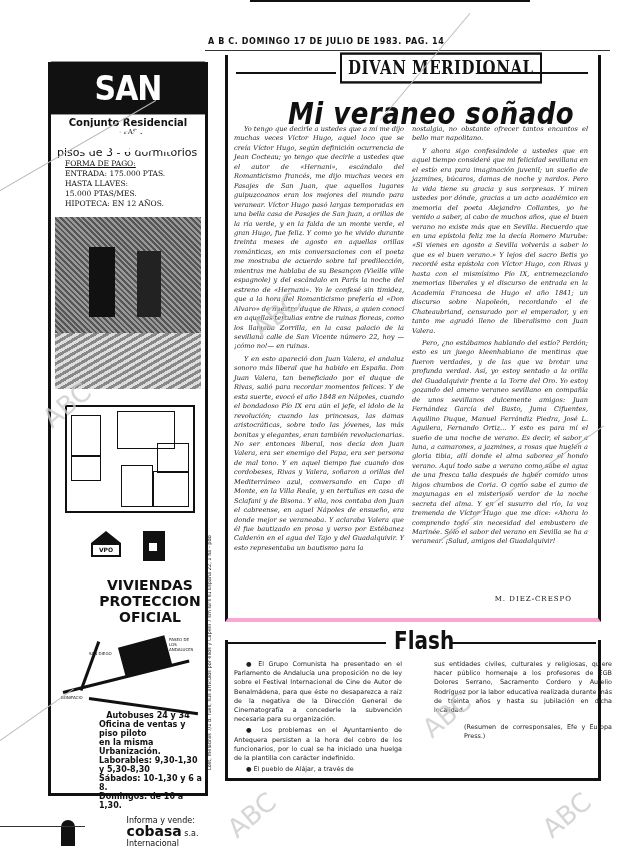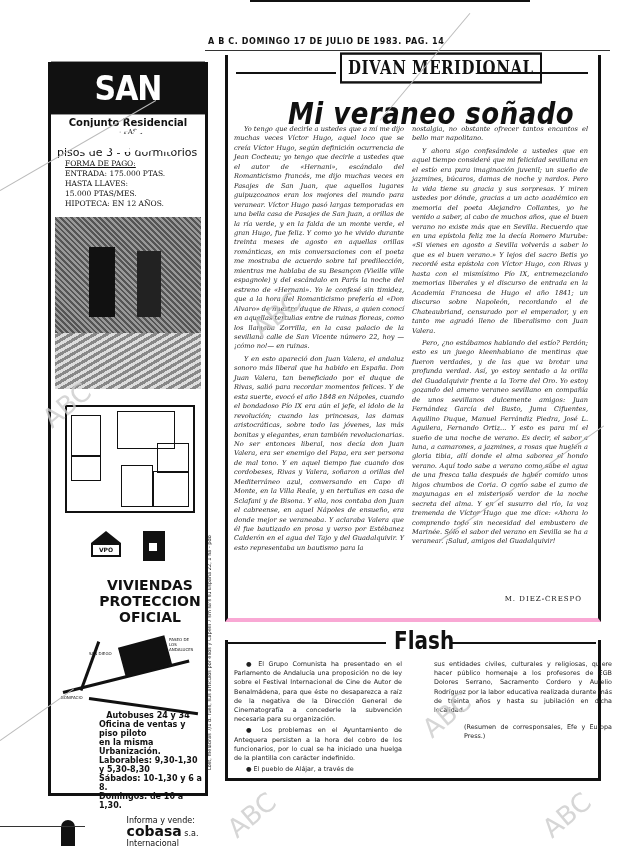--- a/index.html
+++ b/index.html
@@ -67,21 +67,21 @@
     .divan-rule-r { position:absolute; left:250px; top:17px; width:110px; height:2px; background:#111; }
     .headline {
       position:absolute; left:60px; top:44px; font-family:"DejaVu Sans", sans-serif; font-weight:bold; font-style:italic;
       font-size:26px; letter-spacing:0.5px; transform: scaleY(1.15);
     }
     .col { position:absolute; font-family:"DejaVu Serif", serif; font-style:italic; font-size:6.6px; line-height:9.45px; text-align:justify; color:#222; }
     .col p { margin:0; text-indent:10px; }
     .col p + p { margin-top: 3px; }
     .col1 { left:6px; top:70px; width:170px; }
     .col2 { left:184px; top:70px; width:176px; }
-    .signature { position:absolute; right:16px; top:540px; font-size:7px; letter-spacing:1px; font-family:"DejaVu Serif",serif; }
+    .signature { position:absolute; right:26px; top:540px; font-size:7px; letter-spacing:1px; font-family:"DejaVu Serif",serif; }
 
     
     .flash { position:absolute; left:225px; top:640px; width:370px; height:138px; border-left:3px solid #111; border-right:3px solid #111; border-bottom:3px solid #111; }
     .flash-title { position:absolute; left:162px; top:-12px; font-family:"DejaVu Sans",sans-serif; font-weight:bold; font-size:20px; background:#fff; padding:0 4px; transform:scaleY(1.25); }
     .flash-rule-l { position:absolute; left:0; top:2px; width:158px; height:2px; background:#111; }
     .flash-rule-r { position:absolute; left:222px; top:2px; width:146px; height:2px; background:#111; }
     .fcol { position:absolute; font-family:"DejaVu Sans", sans-serif; font-size:6.4px; line-height:9.2px; text-align:justify; color:#222; }
     .fcol p { margin:0; text-indent:12px; }
     .fcol p + p { margin-top:2px; }
     .fcol1 { left:6px; top:20px; width:168px; }

